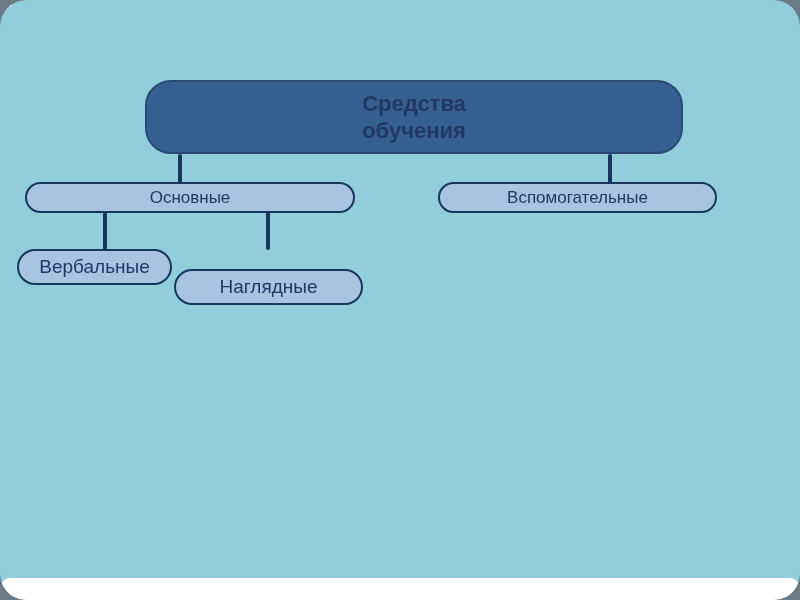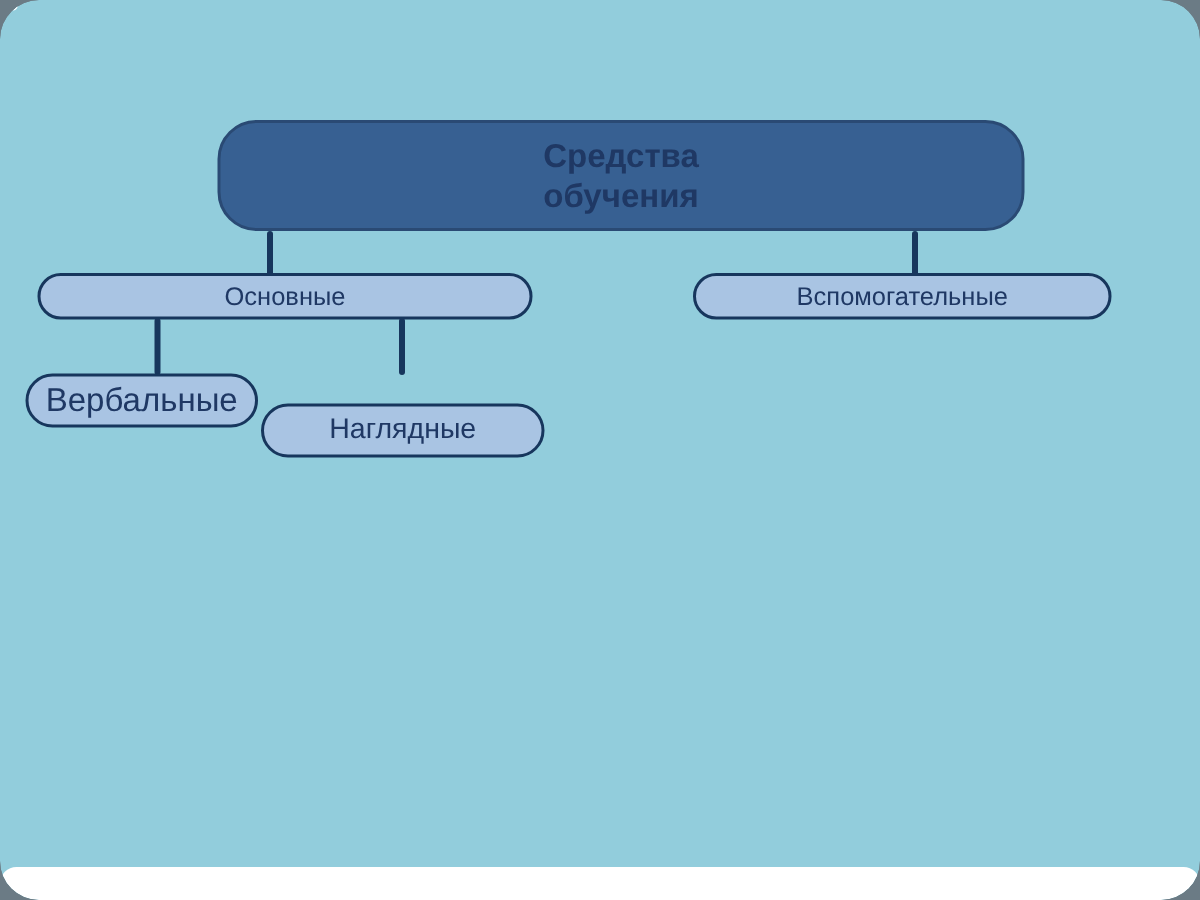--- a/index.html
+++ b/index.html
@@ -64,33 +64,33 @@
 
   .node-osnovnye {
     left: 25px;
     top: 182px;
     width: 330px;
     height: 31px;
     font-size: 17px;
   }
 
   .node-vspomogatelnye {
-    left: 462px;
+    left: 438px;
     top: 182px;
     width: 279px;
     height: 31px;
     font-size: 17px;
   }
 
   .node-verbalnye {
     left: 17px;
     top: 249px;
     width: 155px;
     height: 36px;
-    font-size: 22px;
+    font-size: 19px;
   }
 
   .node-naglyadnye {
     left: 174px;
     top: 249px;
     width: 189px;
     height: 36px;
     font-size: 19px;
     margin-top: 20px;
   }

